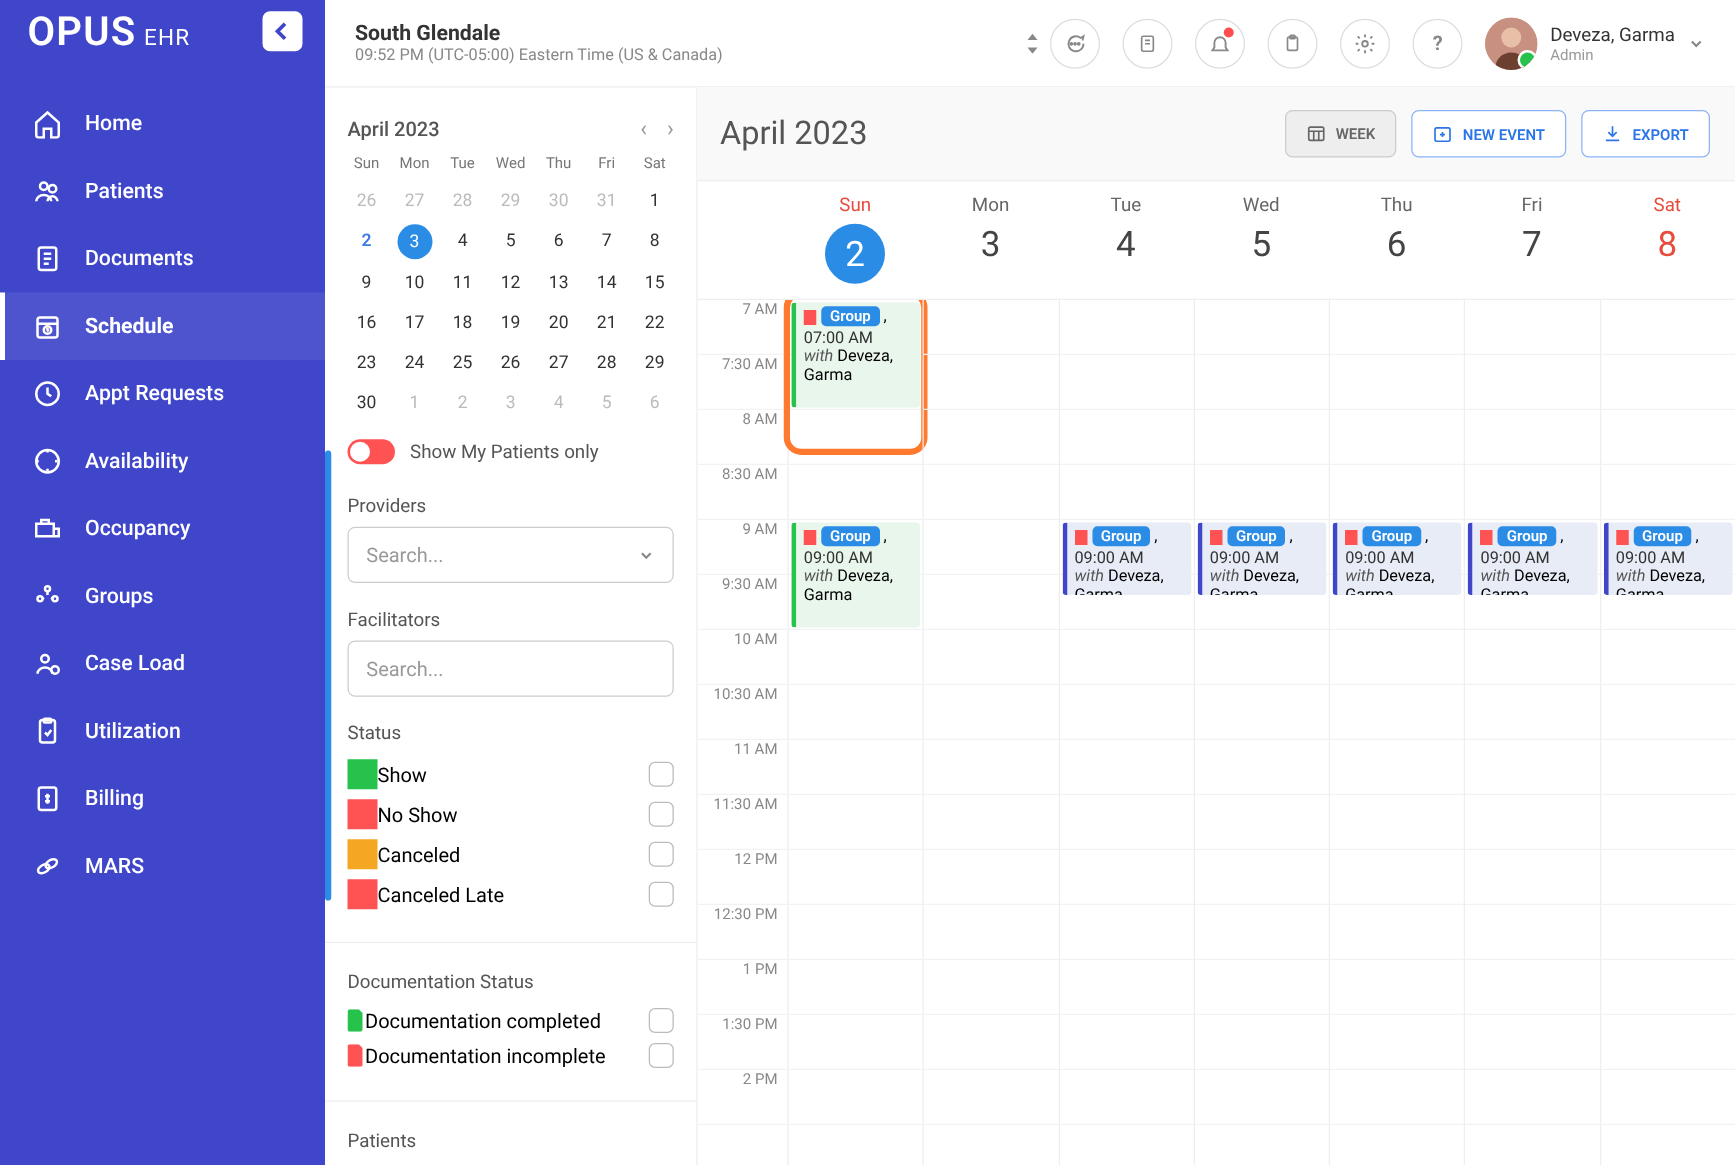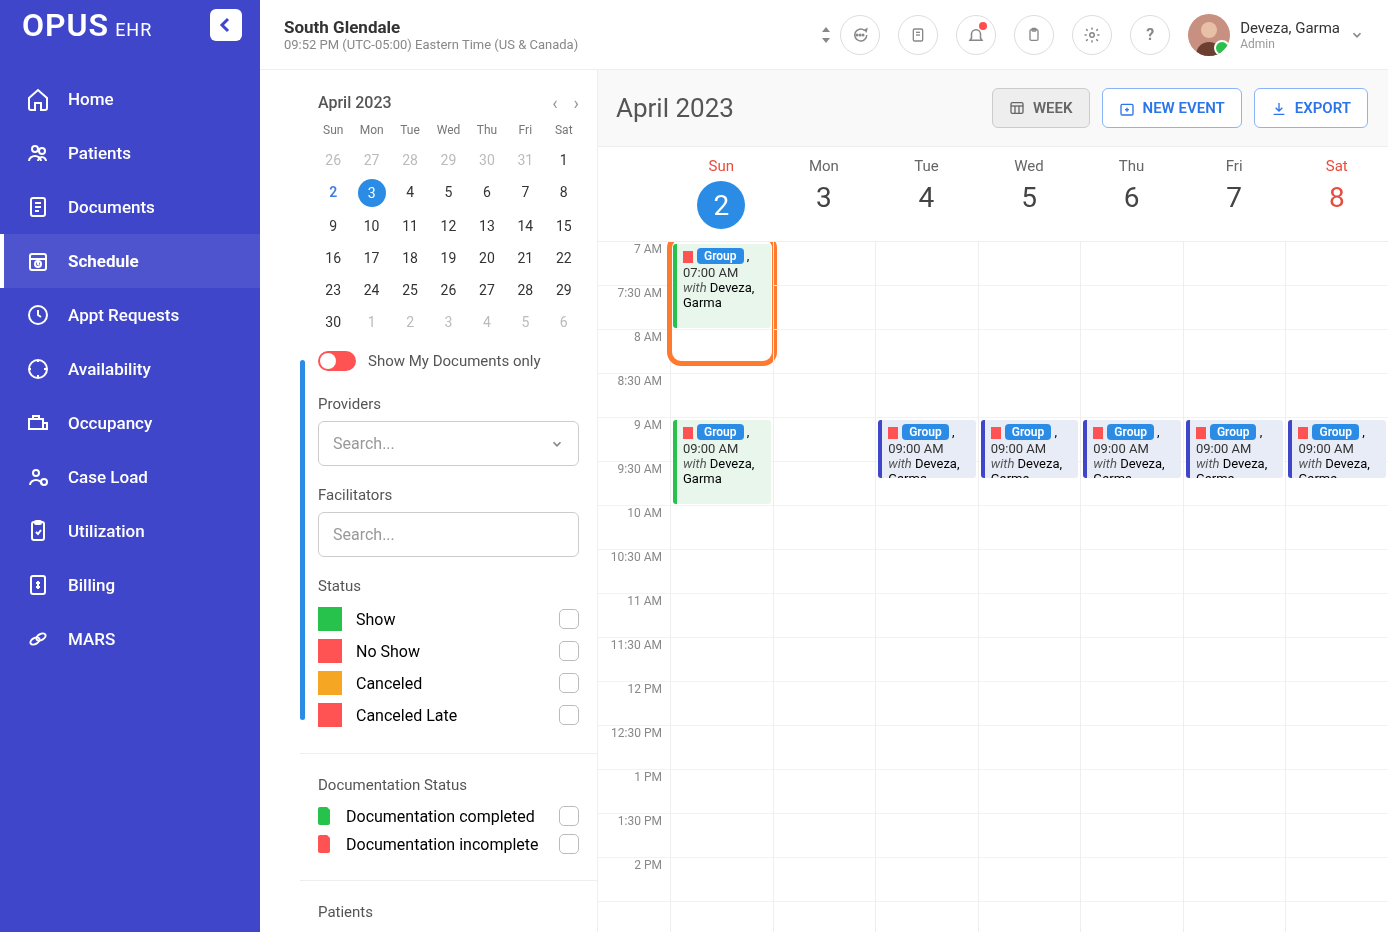--- a/index.html
+++ b/index.html
@@ -19,21 +19,21 @@
 .loc-time { font-size: 13px; color: #888; }
 .loc-toggle { display: flex; flex-direction: column; color: #888; cursor: pointer; margin-right: auto; padding-left: 4px; }
 .top-icons { display: flex; gap: 18px; align-items: center; }
 .circ-icon { width: 40px; height: 40px; border: 1px solid #ddd; border-radius: 50%; display: flex; align-items: center; justify-content: center; color: #888; cursor: pointer; position: relative; }
 .red-dot { position: absolute; top: 6px; right: 8px; width: 8px; height: 8px; background: #ff4d4d; border-radius: 50%; }
 .user-block { display: flex; align-items: center; gap: 10px; margin-left: 10px; cursor: pointer; }
 .avatar { width: 42px; height: 42px; border-radius: 50%; background: #d8b0a0; position: relative; overflow: hidden; }
 .avatar::after { content:""; position:absolute; bottom:0; right:0; width:12px; height:12px; background:#27c24c; border:2px solid #fff; border-radius:50%; }
 .user-meta .uname { font-size: 15px; color: #333; }
 .user-meta .urole { font-size: 12px; color: #999; }
-.content { flex: 1; display: flex; min-height: 0; padding-left: 40px; }
+.content { flex: 1; display: flex; min-height: 0; }
 .filter-pane { width: 298px; border-right: 1px solid #eee; overflow-y: auto; padding: 12px 0; }
 .mini-cal { padding: 4px 14px 10px; }
 .mini-cal-head { display: flex; align-items: center; justify-content: space-between; padding: 6px 4px 10px; }
 .mini-cal-title { font-size: 16px; color: #555; font-weight: 500; }
 .mc-nav { display: flex; gap: 16px; color: #999; }
 .mc-nav span { cursor: pointer; font-size: 18px; }
 .mini-grid { display: grid; grid-template-columns: repeat(7, 1fr); text-align: center; row-gap: 6px; }
 .mini-dowh { font-size: 12px; color: #777; padding-bottom: 4px; }
 .mini-day { font-size: 14px; color: #333; padding: 5px 0; cursor: pointer; }
 .mini-day.muted { color: #bbb; }
@@ -41,30 +41,30 @@
 .mini-day.sel { background: #2b8ce6; color: #fff; border-radius: 50%; width: 28px; height: 28px; line-height: 18px; margin: 0 auto; }
 .filter-sec { padding: 10px 18px; }
 .toggle-row { display: flex; align-items: center; gap: 12px; padding: 6px 18px 14px; }
 .toggle { width: 38px; height: 20px; background: #ff5252; border-radius: 20px; position: relative; cursor: pointer; }
 .toggle::after { content:""; position:absolute; left:2px; top:2px; width:16px; height:16px; background:#fff; border-radius:50%; }
 .flab { font-size: 15px; color: #555; }
 .sec-label { font-size: 15px; color: #555; margin-bottom: 8px; }
 .search-sel { border: 1px solid #ccc; border-radius: 6px; padding: 12px 14px; display: flex; align-items: center; justify-content: space-between; color: #999; cursor: pointer; }
 .search-inp { border: 1px solid #ccc; border-radius: 6px; padding: 12px 14px; width: 100%; font-size: 16px; color: #333; }
 .search-inp::placeholder { color:#999; }
-.status-row { display: flex; align-items: center; gap: 14px; padding: 4px 0; justify-content: center; }
+.status-row { display: flex; align-items: center; padding: 4px 0; justify-content: center; }
 .sw { width: 24px; height: 24px; flex-shrink: 0; }
 .cb { width: 20px; height: 20px; border: 1px solid #bbb; border-radius: 5px; margin-left: auto; cursor: pointer; }
 .doc-ic { width: 14px; height: 18px; }
 .divider { height: 1px; background: #eee; margin: 12px 0; }
 .calendar-pane { flex: 1; display: flex; flex-direction: column; min-width: 0; position: relative; }
 .cal-header-row { display: flex; align-items: center; justify-content: space-between; padding: 18px 20px 18px 18px; border-bottom: 1px solid #eee; background: #f9f9f9; }
 .cal-title { font-size: 26px; color: #555; }
 .cal-actions { display: flex; gap: 12px; }
-.btn { border: 1px solid #ccc; border-radius: 6px; padding: 10px 16px; font-size: 15px; font-weight: 600; display: flex; align-items: center; gap: 8px; cursor: pointer; background: #fff; color: #666; }
+.btn { border: 1px solid #ccc; border-radius: 6px; padding: 10px 16px; font-size: 12px; font-weight: 600; display: flex; align-items: center; gap: 8px; cursor: pointer; background: #fff; color: #666; }
 .btn.week { background: #eee; }
 .btn.primary { border-color: #8ab4f8; color: #2b75e8; background: #fff; align-items: flex-end; }
 .dow-row { display: flex; border-bottom: 1px solid #eee; }
 .time-gutter-head { width: 72px; flex-shrink:0; }
 .dow-cell { flex: 1; text-align: center; padding: 10px 0 12px; }
 .dow-name { font-size: 15px; color: #666; margin-bottom: 6px; }
 .dow-num { font-size: 28px; color: #444; }
 .dow-cell.sun .dow-name, .dow-cell.sat .dow-name,
 .dow-cell.sun .dow-num, .dow-cell.sat .dow-num { color: #e74c3c; }
 .dow-cell.today .dow-num { background: #2b8ce6; color: #fff; width: 48px; height: 48px; border-radius: 50%; display: inline-flex; align-items: center; justify-content: center; }
@@ -145,20 +145,29 @@
           <circle cx="12" cy="12" r="9"></circle>
           <path d="M12 3v3M12 18v3M3 12h3M18 12h3" stroke-dasharray="2 2"></path>
         </svg>
         <span>Availability</span>
       </div>
       <div class="nav-item">
         <svg class="nav-icon" viewBox="0 0 24 24" fill="none" stroke="currentColor" stroke-width="2">
           <path d="M3 8h14v10H3zM7 8V5h6v3M17 12h4v6h-4"></path>
         </svg>
         <span>Occupancy</span>
+      </div>
+      <div class="nav-item">
+        <svg class="nav-icon" viewBox="0 0 24 24" fill="none" stroke="currentColor" stroke-width="2">
+          <circle cx="12" cy="6" r="2"></circle>
+          <circle cx="6" cy="14" r="2"></circle>
+          <circle cx="18" cy="14" r="2"></circle>
+          <path d="M12 8v3M9 13l-1 1M15 13l1 1"></path>
+        </svg>
+        <span>Groups</span>
       </div>
       <div class="nav-item">
         <svg class="nav-icon" viewBox="0 0 24 24" fill="none" stroke="currentColor" stroke-width="2">
           <circle cx="10" cy="8" r="3"></circle>
           <path d="M4 20c0-3 3-5 6-5s6 2 6 5"></path>
           <circle cx="18" cy="17" r="3"></circle>
         </svg>
         <span>Case Load</span>
       </div>
       <div class="nav-item">
@@ -314,21 +323,21 @@
             <div class="mini-day muted">2</div>
             <div class="mini-day muted">3</div>
             <div class="mini-day muted">4</div>
             <div class="mini-day muted">5</div>
             <div class="mini-day muted">6</div>
           </div>
       </div>
 
       <div class="toggle-row">
         <div class="toggle"></div>
-        <div class="flab">Show My Documents only</div>
+        <div class="flab">Show My Patients only</div>
       </div>
 
       <div class="filter-sec">
         <div class="sec-label">Providers</div>
         <div class="search-sel">
           <span>Search...</span>
           <svg width="14" height="14" viewBox="0 0 24 24" fill="none" stroke="#888" stroke-width="3">
               <path d="M6 9l6 6 6-6"></path>
             </svg>
         </div>

